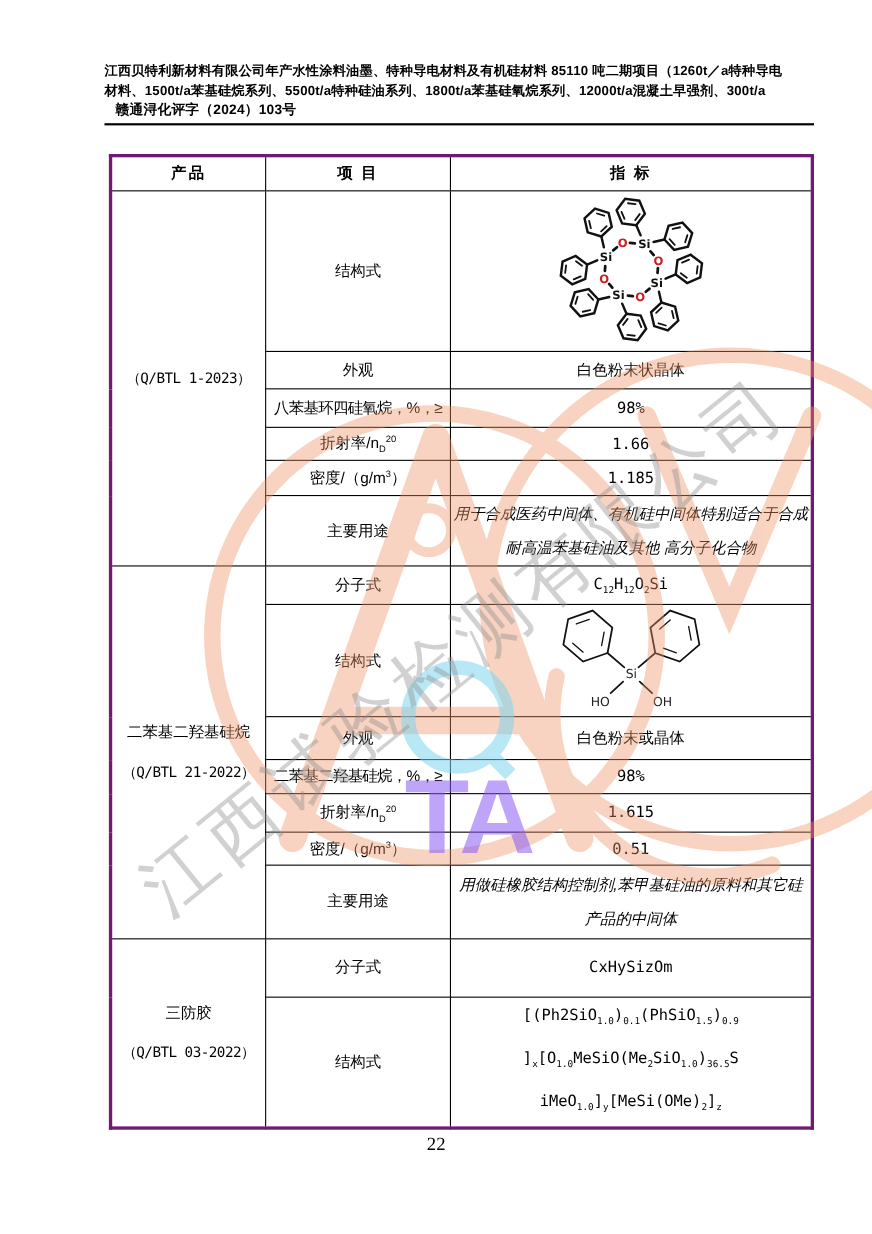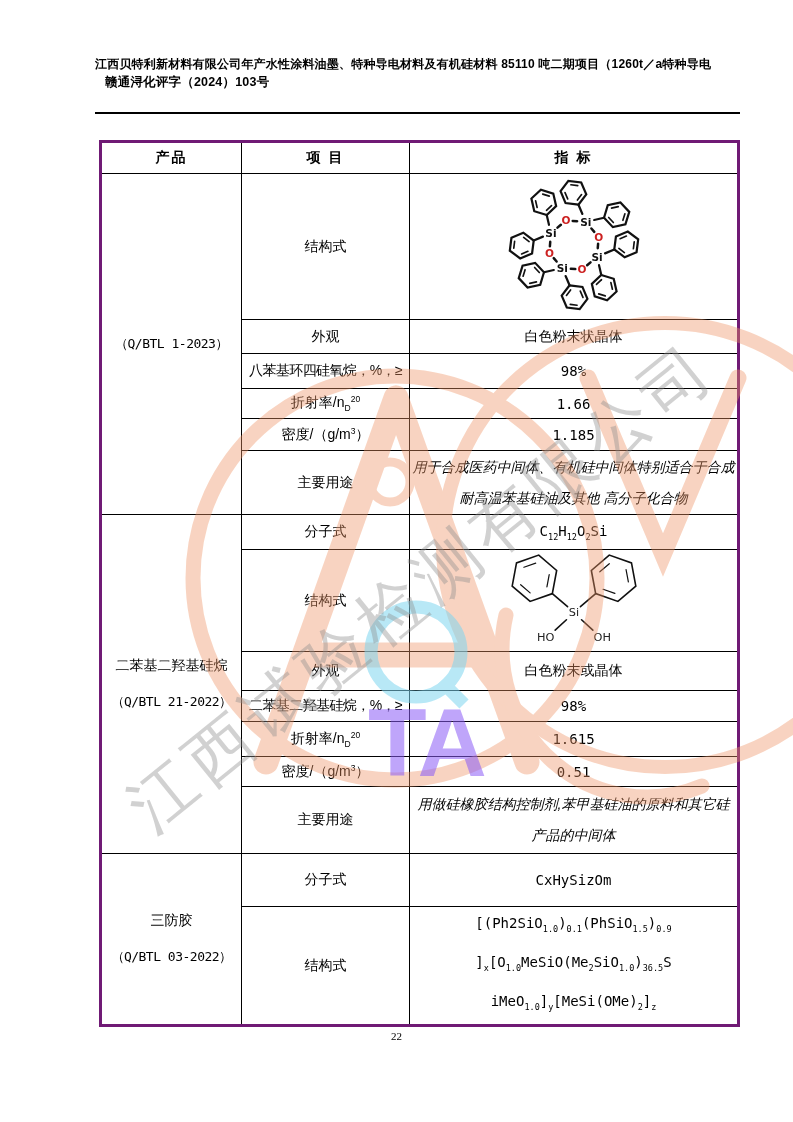--- a/index.html
+++ b/index.html
@@ -36,29 +36,30 @@
   
   .wm{position:absolute;left:0;top:0;width:793px;height:1122px;pointer-events:none;z-index:6;}
   .wm-grey{position:absolute;left:138px;top:772px;transform:rotate(-39deg);
            transform-origin:0 50%;white-space:nowrap;font-size:66px;letter-spacing:7px;
            color:#8f8f8f;opacity:0.40;font-weight:500;}
   .wm-cyan-ta{position:absolute;left:368px;top:688px;font-size:96px;font-weight:bold;
               color:#8b5cf6;opacity:0.55;letter-spacing:-2px;font-family:"Liberation Sans",sans-serif;}
   svg.seal{position:absolute;left:0;top:0;}
   
   .page-num{position:absolute;left:0;top:1030px;width:793px;text-align:center;
-            font-size:11px;font-family:"Liberation Serif",serif;}
+            font-size:17px;font-family:"Liberation Serif",serif;}
 </style>
 </head>
 <body>
 
 <div class="page">
 
   <div class="hdr-block">
     <div>江西贝特利新材料有限公司年产水性涂料油墨、特种导电材料及有机硅材料 85110 吨二期项目（1260t／a特种导电</div>
+    <div>材料、1500t/a苯基硅烷系列、5500t/a特种硅油系列、1800t/a苯基硅氧烷系列、12000t/a混凝土早强剂、300t/a</div>
     <div class="hdr-line3">
       <span class="doc-num">赣通浔化评字（2024）103号</span>
     </div>
   </div>
   <div class="hdr-rule"></div>
 
   <table class="spec">
     <colgroup>
         <col style="width:141px">
         <col style="width:168px">

